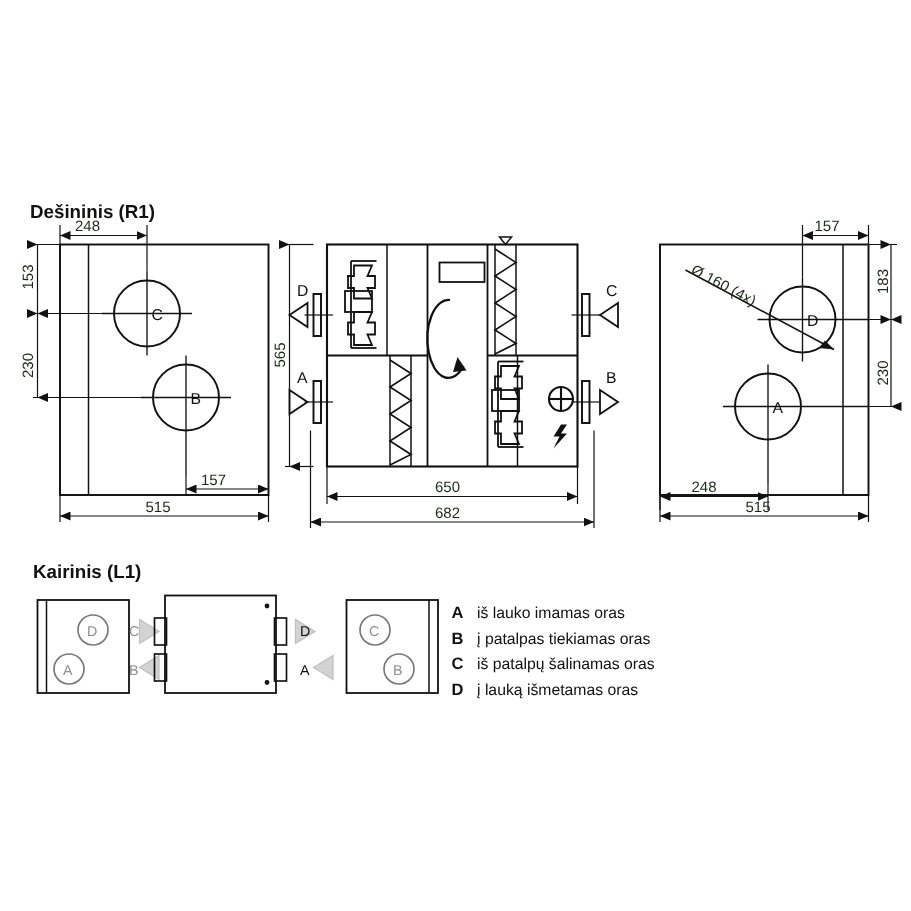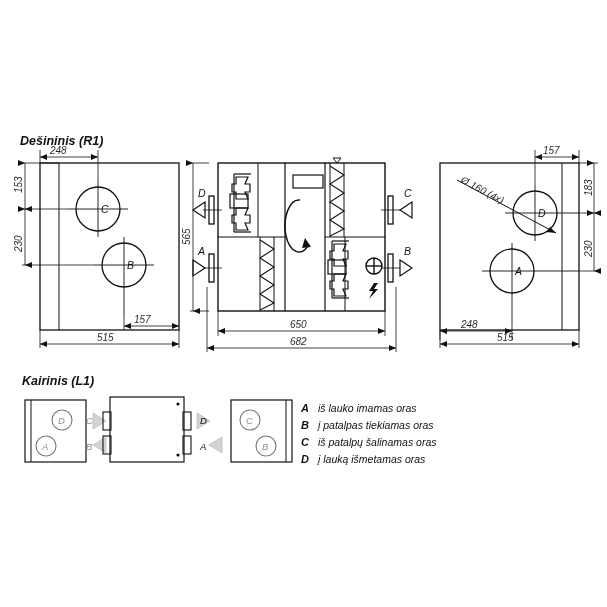--- a/index.html
+++ b/index.html
@@ -4,21 +4,21 @@
 <style>
   html,body{margin:0;padding:0;}
   body{
     width:607px;height:607px;
     background:#ffffff;
     font-family:"Liberation Sans", sans-serif;
     color:#111;
     position:relative;
     overflow:hidden;
   }
-  #stage{position:absolute;left:0;top:0;width:607px;height:607px;font-style:italic;}
+  #stage{position:absolute;left:0;top:0;width:607px;height:607px;}
   svg{display:block;}
   text{font-family:"Liberation Sans", sans-serif;}
   .title{font-size:12.5px;font-weight:bold;fill:#111;}
   .dim{font-size:10px;fill:#1c2b1c;}
   .lbl{font-size:10.5px;fill:#111;}
   .legtxt{font-size:10.5px;fill:#111;}
   .legkey{font-size:11px;font-weight:bold;fill:#111;}
   .faint{fill:#8f8f8f;}
 </style>
 </head>

